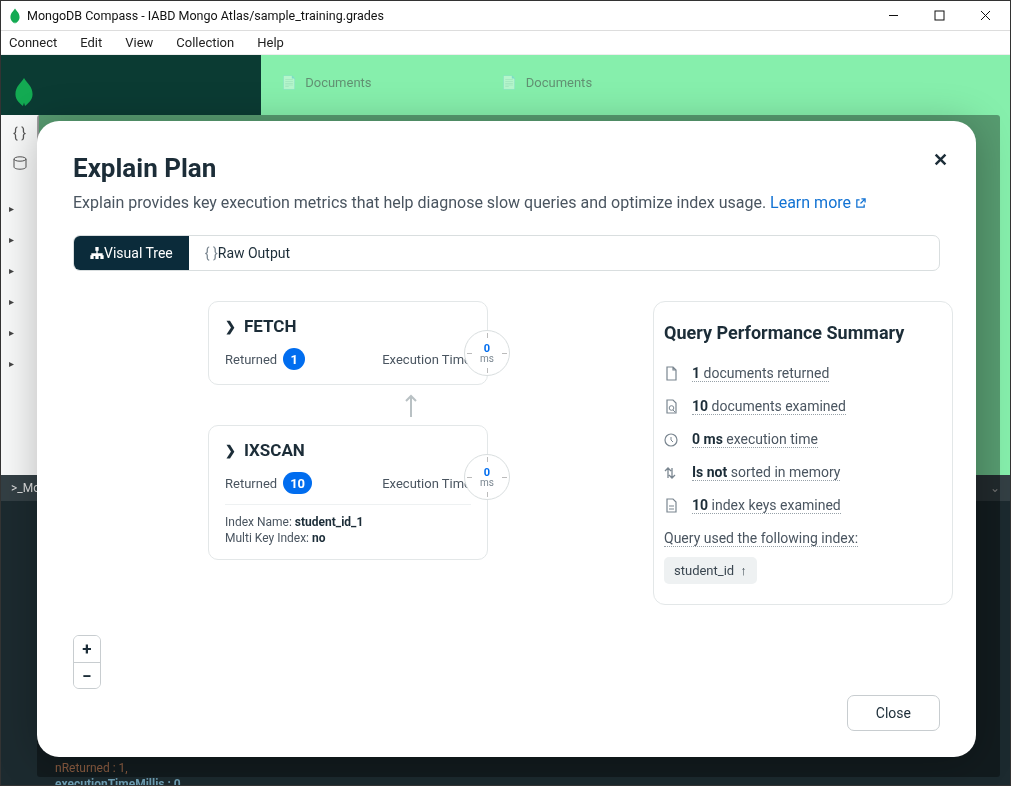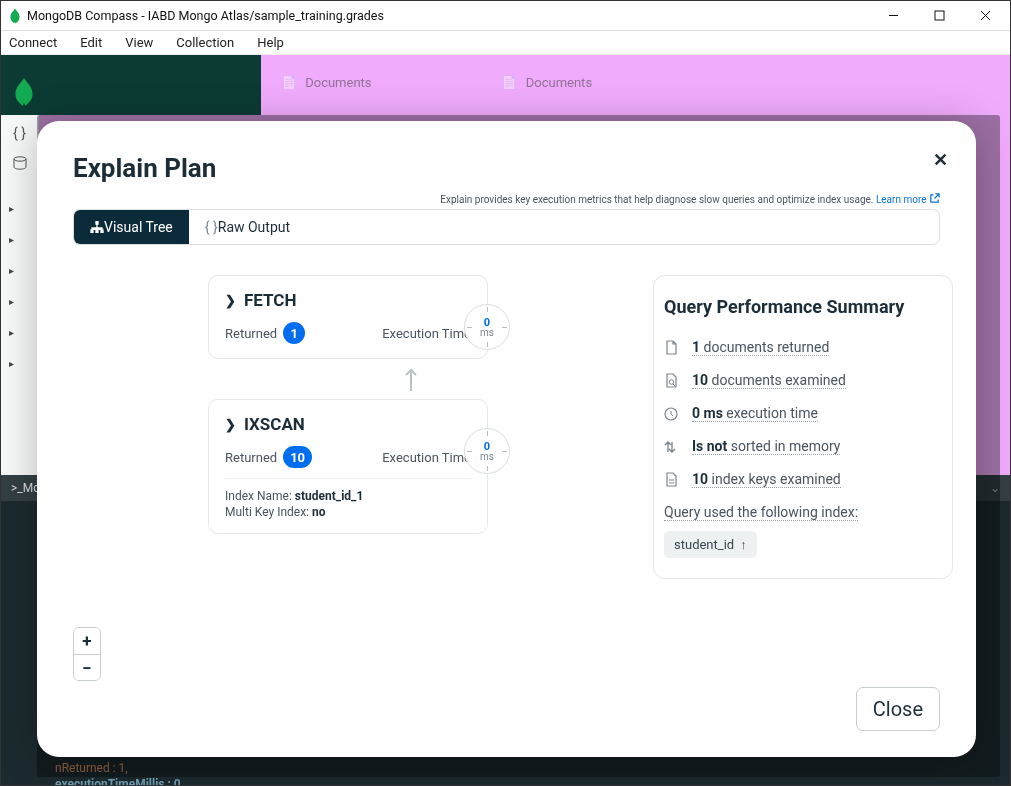--- a/index.html
+++ b/index.html
@@ -6,42 +6,42 @@
 body { background: #fff; width: 1011px; height: 786px; overflow: hidden; position: relative; border: 1px solid #333; }
 
 .titlebar { height: 30px; display: flex; align-items: center; justify-content: space-between; padding: 0 2px 0 8px; background: #fff; border-bottom: 1px solid #ddd; }
 .titlebar-left { display: flex; align-items: center; gap: 6px; font-size: 12.5px; color: #111; }
 .mongo-leaf-sm { width: 12px; height: 16px; }
 .titlebar-right { display: flex; }
 .winbtn { width: 46px; height: 28px; display: flex; align-items: center; justify-content: center; font-size: 13px; color: #111; background: none; border: none; }
 
 .menubar { height: 24px; display: flex; align-items: center; gap: 23px; padding: 0 8px; font-size: 13px; color: #222; border-bottom: 1px solid #eee; }
 
-.app-bg { position: relative; height: calc(786px - 30px - 24px); background: #f0abfc; }
+.app-bg { position: relative; height: calc(786px - 30px - 24px); background: #86efac; }
 .green-strip { position: absolute; left: 0; top: 0; width: 260px; height: 60px; background: #0b3b33; }
 .leaf-lg { position:absolute; left: 12px; top: 22px; }
 .faded-docs { position:absolute; top:20px; left:280px; display:flex; gap:130px; color:#444; font-size:13px; opacity:.55; }
 .faded-docs span::before { content:'📄'; margin-right:8px; opacity:.7; }
 
 .leftgutter { position:absolute; left:0; top:60px; width:38px; height:440px; background:#f7f8f8; border-right:1px solid #e1e3e3;}
 .gutter-icon { width:28px; height:24px; margin:6px auto; display:flex; align-items:center; justify-content:center; color:#555; font-size:14px; }
 .gutter-chevrons { margin-top:18px;}
 .gutter-chev { font-size:10px; color:#444; padding:10px 8px; }
 
 .console-strip { position:absolute; left:0; right:0; top:420px; height:26px; background:#333f44; color:#ddd; font-size:12px; display:flex; align-items:center; padding:0 10px; }
 .console-strip .chev { margin-left:auto; color:#aaa; }
 .console-dark { position:absolute; left:0; right:0; top:446px; bottom:0; background:#1c2a2f; }
 .console-line { position:absolute; left:54px; color:#d18b62; font-size:12px; font-family: Consolas, monospace;}
 .console-line b { color:#6fa0b5;}
 
 .overlay { position:absolute; inset: 60px 10px 10px 36px; background: rgba(0,0,0,.35); border-radius: 3px; }
 
 .modal { position: absolute; left: 36px; right: 34px; top: 66px; bottom: 30px; background: #fff; border-radius: 22px; box-shadow: 0 4px 40px rgba(0,0,0,.25); padding: 32px 36px 26px 36px; display:flex; flex-direction:column; }
 .modal h1 { font-size: 26px; font-weight: 700; color: #1c2d38; margin-bottom: 10px;}
-.modal .sub { font-size: 10px; color: #4a5560; margin-bottom: 4px; text-align: right;}
+.modal .sub { font-size: 16px; color: #4a5560; margin-bottom: 23px;}
 .modal .sub a { color: #1172d3; text-decoration: none; }
 .close-x { position:absolute; right:28px; top:28px; font-size:18px; font-weight:700; color:#1c2d38; background: none; border: none; cursor: pointer; }
 
 .seg { display:inline-flex; border: 1px solid #d9dedf; border-radius: 7px; overflow: hidden; }
 .seg button { border:none; background:#fff; padding: 9px 16px; font-size:14px; display:flex; align-items:center; color:#1c2d38; }
 .seg button.active { background: #0b2b3a; color:#fff; }
 
 .main-row { display:flex; gap: 40px; margin-top: 30px; flex: 1; position: relative;}
 
 .tree-col { flex: 0 0 540px; position: relative; }
@@ -70,21 +70,21 @@
 .summary h2 { font-size:18px; font-weight:700; color:#1c2d38; margin-bottom:22px;}
 .summary ul { list-style:none; display:flex; flex-direction:column; gap:16px;}
 .summary li { font-size:14px; color:#4a5560; display:flex; align-items:center; gap:12px;}
 .summary li .ic { width:16px; color:#7a8690; flex-shrink:0;}
 .dotline { border-bottom: 1px dotted #97a1a8;}
 .summary li b { font-weight:700; color:#1c2d38;}
 .idx-text { font-size:14px; color:#4a5560; margin-top:16px; border-bottom:1px dotted #97a1a8; display:inline-block;}
 .idx-badge { display:inline-flex; align-items:center; gap:6px; background:#eef1f2; border-radius:5px; padding:6px 10px; font-size:13px; color:#3a4650; margin-top:10px;}
 
 .footer { margin-top:auto; display:flex; justify-content:flex-end;}
-.btn-close { border:1px solid #c8cdd0; background:#fff; border-radius:7px; padding: 9px 16px; font-size:20px; color:#1c2d38;}
+.btn-close { border:1px solid #c8cdd0; background:#fff; border-radius:7px; padding: 9px 28px; font-size:14px; color:#1c2d38;}
 
 svg { display:block; }
 </style>
 </head>
 <body>
 
 <div class="titlebar">
   <div class="titlebar-left">
     <svg class="mongo-leaf-sm" viewBox="0 0 20 28">
         <path fill="#13aa52" d="M10 1C7 6 2 9 2 16c0 6 5 9 7 11l1-3 1 3c2-2 7-5 7-11 0-7-5-10-8-15z"></path>

